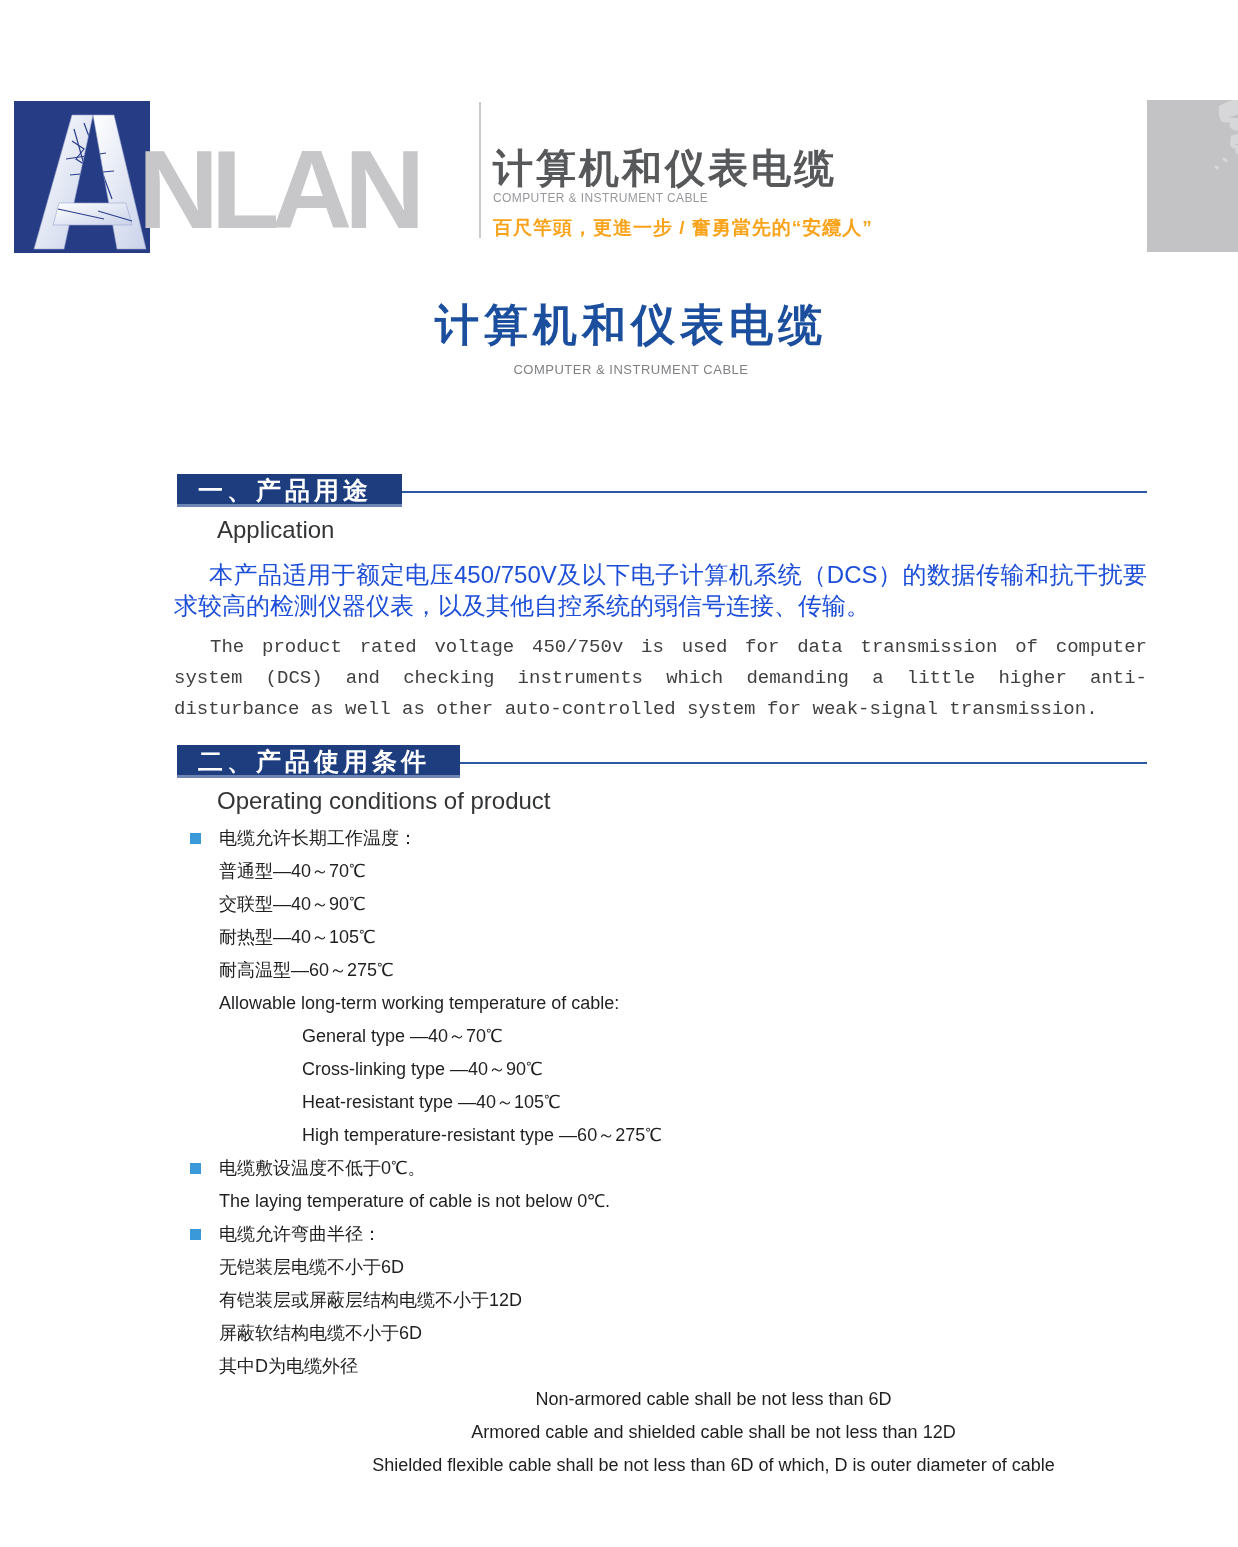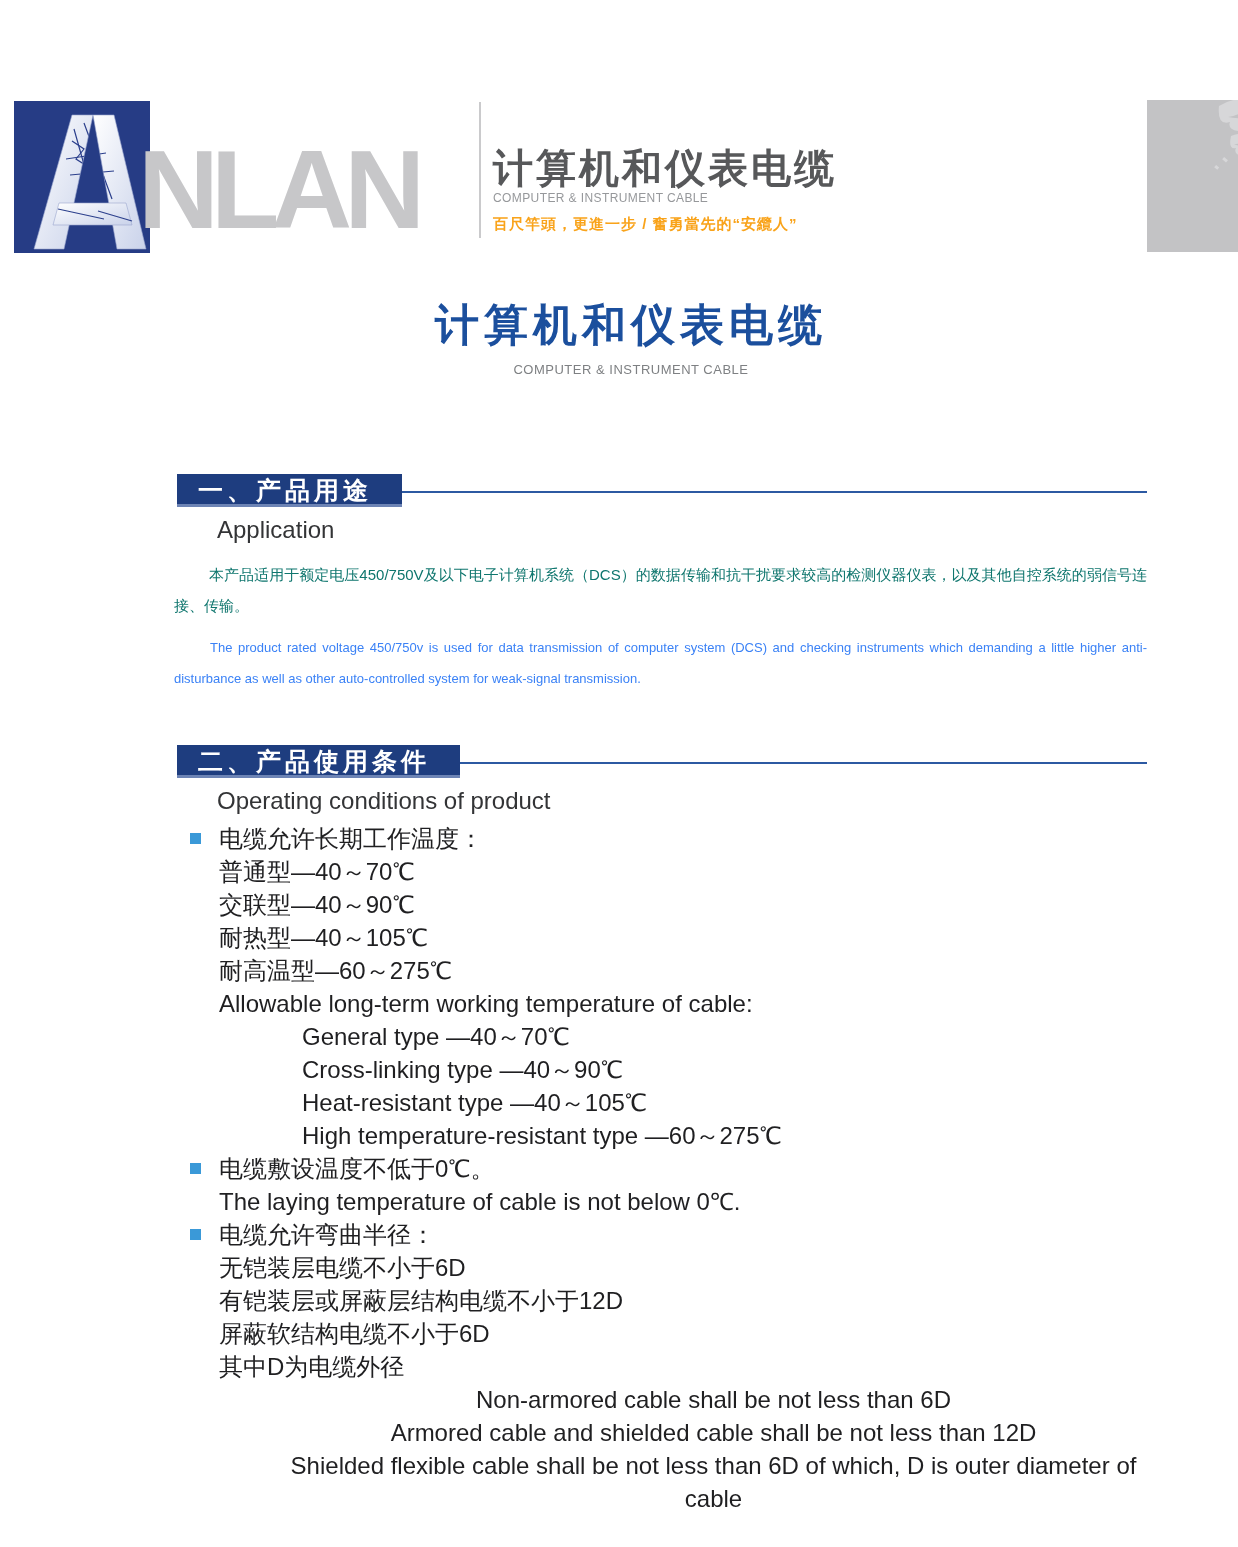--- a/index.html
+++ b/index.html
@@ -11,49 +11,49 @@
   
   .logo-square { position:absolute; left:2px; top:101px; width:136px; height:152px; }
   .wordmark {
     position:absolute; left:126px; top:134px; font-size:112px; font-weight:bold;
     color:#c7c7c9; letter-spacing:-8px; line-height:1;
   }
   .divider { position:absolute; left:467px; top:102px; width:2px; height:136px; background:#cacacc; }
   .hdr-text { position:absolute; left:481px; top:146px; }
   .hdr-cn { font-size:40px; font-weight:bold; color:#57585a; letter-spacing:3px; line-height:44px; }
   .hdr-en { font-size:12px; color:#96989b; margin-top:1px; letter-spacing:0.4px; }
-  .hdr-slogan { font-size:15px; font-weight:bold; color:#f9a31a; margin-top:10px; letter-spacing:1px; }
+  .hdr-slogan { font-size:19px; font-weight:bold; color:#f9a31a; margin-top:10px; letter-spacing:1px; }
   .corner-box { position:absolute; left:1135px; top:100px; width:103px; height:152px; background:#c3c3c5; overflow:hidden; }
   
   .doc-title { position:absolute; left:0; top:296px; width:100%; text-align:center; }
   .doc-title-cn { font-size:44px; font-weight:bold; color:#1b4f9d; letter-spacing:5px; }
   .doc-title-en { font-size:13px; color:#7e8083; margin-top:7px; letter-spacing:0.5px; }
   
   .sec { position:absolute; left:162px; width:973px; }
   .sec1 { top:474px; }
   .sec2 { top:745px; }
   .sec-head { display:flex; align-items:flex-end; margin-left:3px; }
   .badge {
     background:#1e3d7f; color:#ffffff; font-size:25px; font-weight:bold;
     height:33px; line-height:33px; padding:0 30px 0 21px; letter-spacing:4px;
     border-bottom:3px solid #6d84b5; white-space:nowrap;
   }
   .head-line { flex:1; height:2px; background:#2c59a2; align-self:center; margin-top:2px; }
   .sec-sub { margin:9px 0 0 43px; font-size:24px; color:#333436; }
   .para-cn {
-    margin-top:15px; font-size:15px; line-height:31px; color:#0f766e;
+    margin-top:15px; font-size:24px; line-height:31px; color:#1d4ed8;
     text-align:justify; text-indent:35px;
   }
   .para-en {
-    margin-top:11px; font-size:13px; line-height:31px; color:#3b82f6;
-    text-align:justify; text-indent:36px;
+    margin-top:11px; font-size:19px; line-height:31px; color:#404040;
+    text-align:justify; text-indent:36px;font-family:Liberation Mono, monospace;
   }
   
   .cond-list { margin-top:7px; }
-  .li { position:relative; padding-left:45px; line-height:33px; font-size:24px; color:#1f1f21; }
+  .li { position:relative; padding-left:45px; line-height:33px; font-size:18px; color:#1f1f21; }
   .li .sq { position:absolute; left:16px; top:11px; width:11px; height:11px; background:#3a99d8; }
   .li.ind-b { padding-left:128px; }
   .li.ind-c { padding-left:106px;text-align:center; }
 </style>
 </head>
 <body>
 
 <div id="app">
 
   <div class="logo-square">

